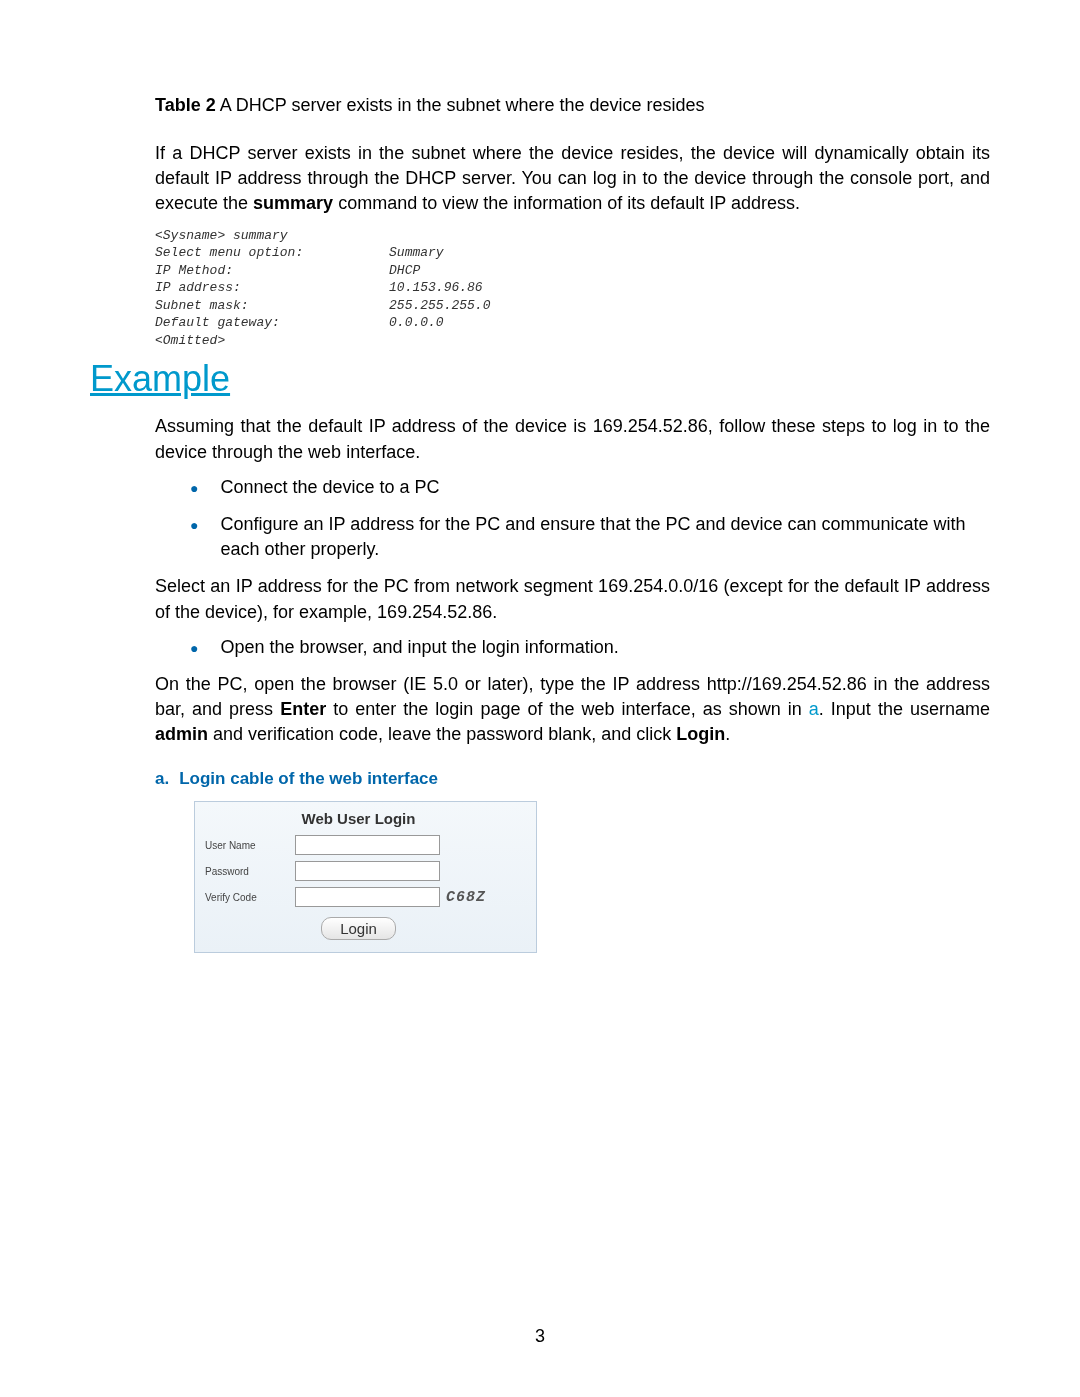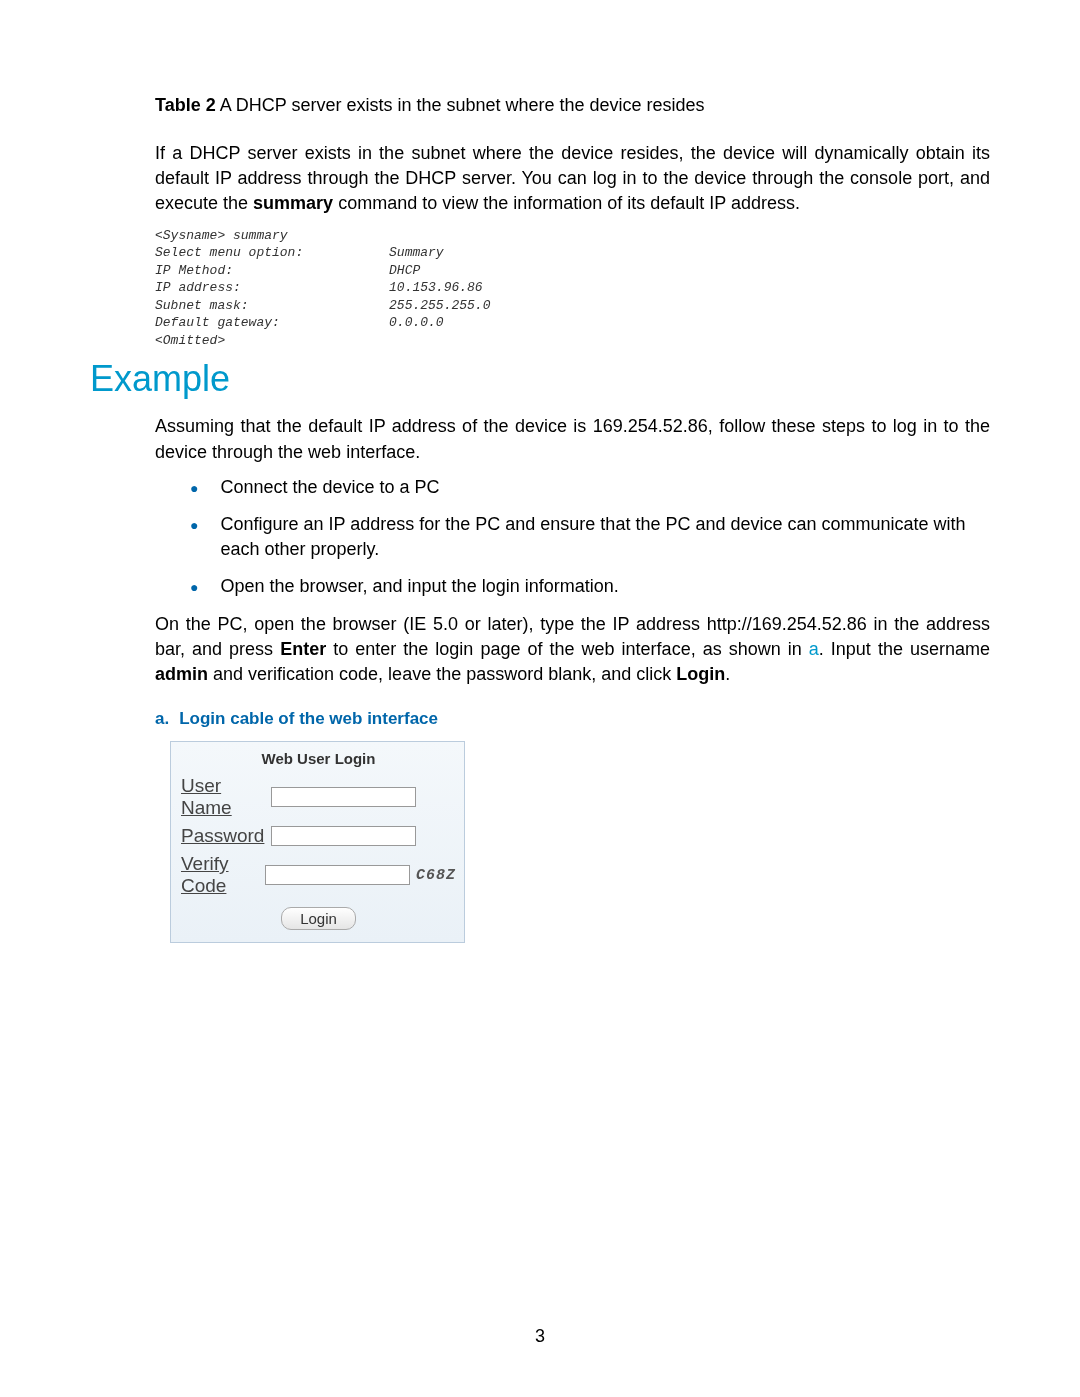--- a/index.html
+++ b/index.html
@@ -47,20 +47,21 @@
       color: #333;
       font-style: italic;
     }
     .h2-example {
       font-size: 36px;
       color: #0099cc;
       font-weight: normal;
       margin-left: 0;
       margin-bottom: 14px;
       font-family: Arial, Helvetica, sans-serif;
+      text-decoration: underline;
     }
     .bullet-list {
       margin-left: 100px;
       margin-bottom: 12px;
     }
     .bullet-item {
       display: flex;
       align-items: flex-start;
       font-size: 18px;
       line-height: 1.4;
@@ -84,44 +85,43 @@
       color: #0066aa;
       font-weight: bold;
       margin-left: 65px;
       margin-top: 22px;
       margin-bottom: 12px;
     }
     .figure-caption .label-a {
       margin-right: 10px;
     }
     .login-box {
-      margin-left: 80px;
-      width: 295px;
+      margin-left: 104px;
+      width: 343px;
       border: 1px solid #bbccdd;
       background: linear-gradient(to bottom, #f4f8fb 0%, #eaf1f7 100%);
-      padding: 8px 8px 12px 10px;
+      padding: 8px 24px 12px 10px;
       font-family: Arial, Helvetica, sans-serif;
     }
     .login-title {
       text-align: center;
       font-weight: bold;
       color: #333333;
       font-size: 15px;
       margin-bottom: 8px;
     }
     .login-row {
       display: flex;
       align-items: center;
       margin-bottom: 6px;
     }
     .login-label {
       width: 90px;
-      font-size: 19px;
+      font-size: 10px;
       color: #444444;
-      text-decoration: underline;
     }
     .login-input {
       width: 145px;
       height: 20px;
       border: 1px solid #999999;
       background: #ffffff;
       font-size: 14px;
       padding: 0 2px;
     }
     .verify-code {
@@ -188,20 +188,21 @@
   </div>
 
 
   <div class="bullet-list">
     <div class="bullet-item">
       <span class="bullet-dot">●</span>
       <span class="bullet-text">Configure an IP address for the PC and ensure that the PC and device can communicate with each other properly.</span>
     </div>
   </div>
 
+  <p class="body-text">Select an IP address for the PC from network segment 169.254.0.0/16 (except for the default IP address of the device), for example, 169.254.52.86.</p>
 
   <div class="bullet-list">
     <div class="bullet-item">
       <span class="bullet-dot">●</span>
       <span class="bullet-text">Open the browser, and input the login information.</span>
     </div>
   </div>
 
   <p class="body-text">
     <span>On the PC, open the browser (IE 5.0 or later), type the IP address http://169.254.52.86 in the address bar, and press </span><span class="bold">Enter</span><span> to enter the login page of the web interface, as shown in </span><span class="link-a">a</span><span>. Input the username </span><span class="bold">admin</span><span> and verification code, leave the password blank, and click </span><span class="bold">Login</span><span>.</span>

